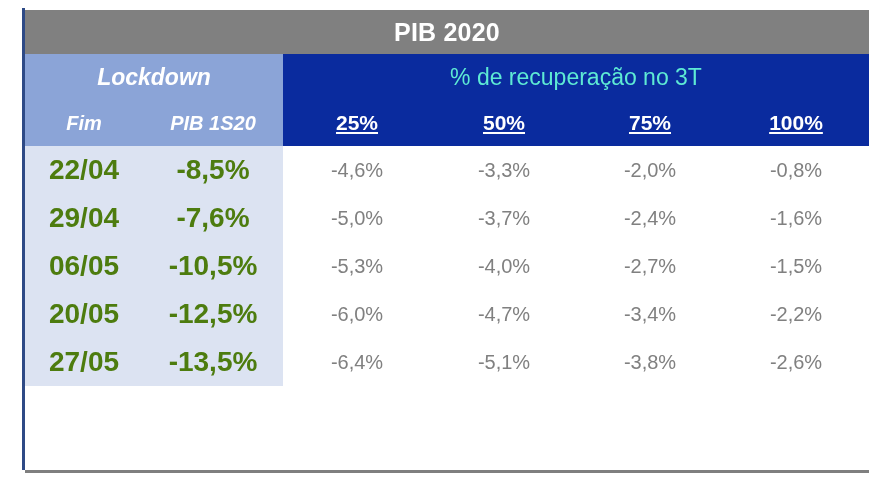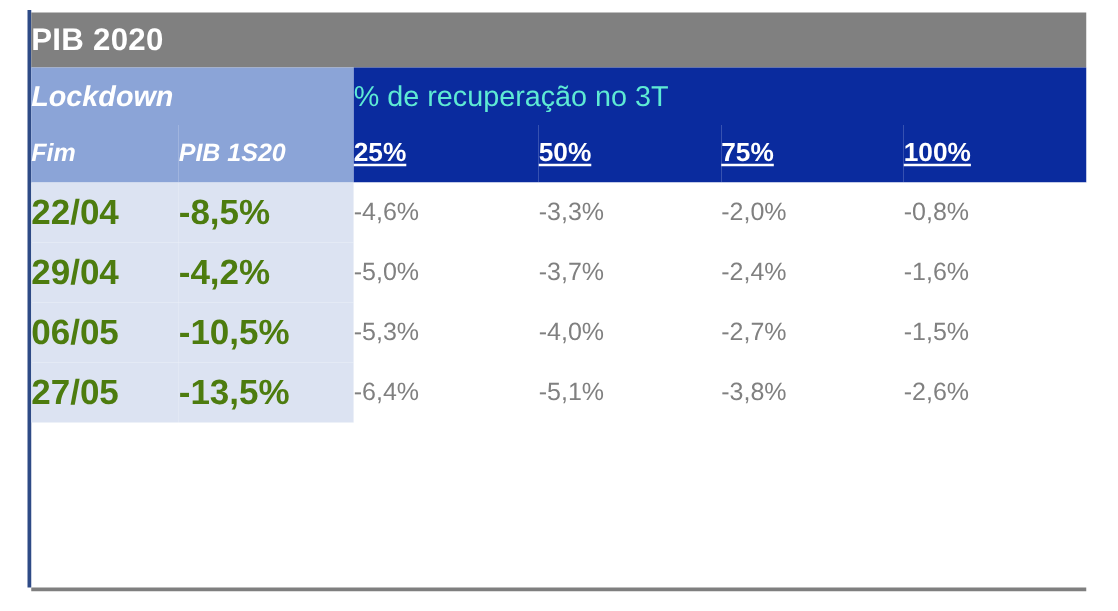--- a/index.html
+++ b/index.html
@@ -33,21 +33,21 @@
     left: 25px;
     top: 10px;
     border-collapse: collapse;
     table-layout: fixed;
     width: 844px;
   }
   table.pib td, table.pib th {
     padding: 0;
     margin: 0;
     border: 0;
-    text-align: left;
+    text-align: center;
     vertical-align: middle;
   }
   
   .title-cell {
     background: #808080;
     color: #ffffff;
     font-size: 25px;
     font-weight: bold;
     height: 44px;
     letter-spacing: 0.2px;
@@ -145,33 +145,41 @@
       <tr>
         <td class="cell-date">22/04</td>
         <td class="cell-pib">-8,5%</td>
         <td class="cell-val">-4,6%</td>
         <td class="cell-val">-3,3%</td>
         <td class="cell-val">-2,0%</td>
         <td class="cell-val">-0,8%</td>
       </tr>
       <tr>
         <td class="cell-date">29/04</td>
-        <td class="cell-pib">-4,2%</td>
+        <td class="cell-pib">-7,6%</td>
         <td class="cell-val">-5,0%</td>
         <td class="cell-val">-3,7%</td>
         <td class="cell-val">-2,4%</td>
         <td class="cell-val">-1,6%</td>
       </tr>
       <tr>
         <td class="cell-date">06/05</td>
         <td class="cell-pib">-10,5%</td>
         <td class="cell-val">-5,3%</td>
         <td class="cell-val">-4,0%</td>
         <td class="cell-val">-2,7%</td>
         <td class="cell-val">-1,5%</td>
+      </tr>
+      <tr>
+        <td class="cell-date">20/05</td>
+        <td class="cell-pib">-12,5%</td>
+        <td class="cell-val">-6,0%</td>
+        <td class="cell-val">-4,7%</td>
+        <td class="cell-val">-3,4%</td>
+        <td class="cell-val">-2,2%</td>
       </tr>
       <tr>
         <td class="cell-date">27/05</td>
         <td class="cell-pib">-13,5%</td>
         <td class="cell-val">-6,4%</td>
         <td class="cell-val">-5,1%</td>
         <td class="cell-val">-3,8%</td>
         <td class="cell-val">-2,6%</td>
       </tr>
     </tbody>

